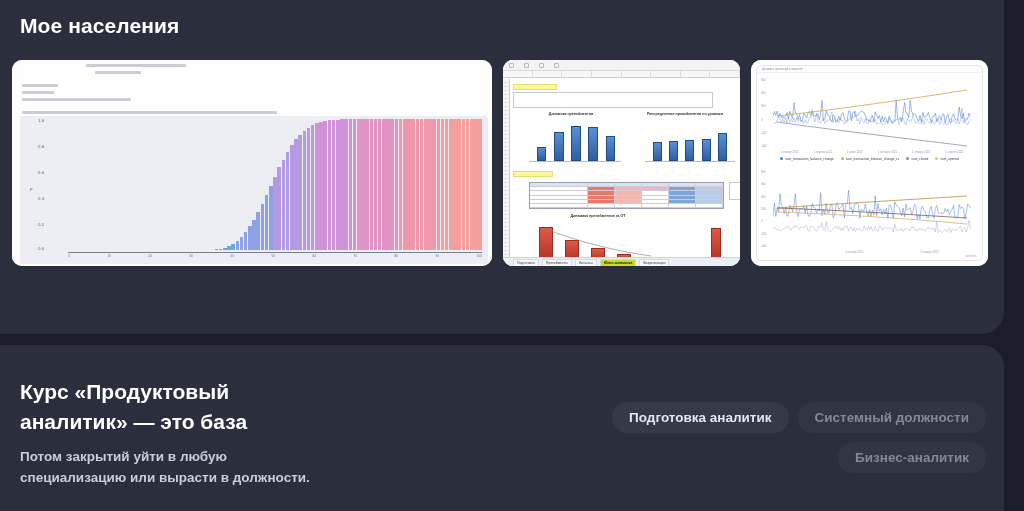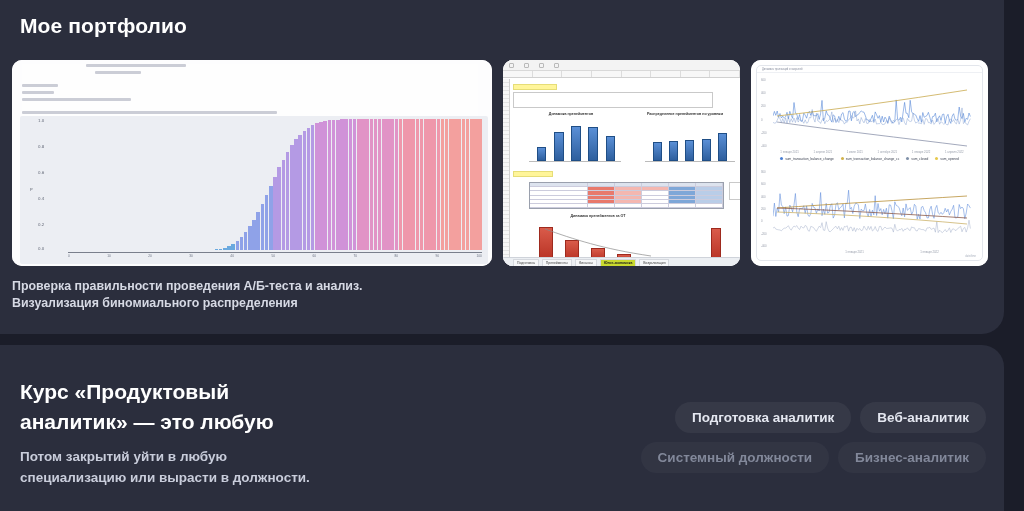--- a/index.html
+++ b/index.html
@@ -191,21 +191,21 @@
     white-space: nowrap;
   }
   .pill.dim { color: #82889a; background: rgba(255,255,255,0.035); }
 </style>
 </head>
 <body>
 
 <div class="page">
 
   <section class="panel-portfolio">
-    <h1 class="portfolio-title">Мое портфолио</h1>
+    <h1 class="portfolio-title">Мое населения</h1>
 
     <div class="cards">
 
       <article class="card">
         <div class="thumb">
           <div class="nb">
             <div class="nb-code">
               <div class="nb-line" style="width:22%;margin-left:14%"></div>
               <div class="nb-line" style="width:10%;margin-left:16%"></div>
               <div class="nb-sep"></div>
@@ -337,22 +337,20 @@
                   <span>50</span>
                   <span>60</span>
                   <span>70</span>
                   <span>80</span>
                   <span>90</span>
                   <span>100</span>
                 </div>
             </div>
           </div>
         </div>
-        <div class="card-caption">Проверка правильности проведения А/Б-теста и анализ.
-Визуализация биномиального распределения</div>
       </article>
 
       <article class="card small">
         <div class="thumb">
           <div class="xl">
             <div class="xl-ribbon">
               <i></i>
               <i></i>
               <i></i>
               <i></i>
@@ -603,24 +601,23 @@
             </div>
           </div>
         </div>
       </article>
 
     </div>
   </section>
 
   <section class="panel-course">
     <h2 class="course-title">Курс «Продуктовый
-аналитик» — это любую</h2>
+аналитик» — это база</h2>
     <p class="course-sub">Потом закрытий уйти в любую
 специализацию или вырасти в должности.</p>
     <div class="pills" id="pills">
         <div class="pill">Подготовка аналитик</div>
-        <div class="pill">Веб-аналитик</div>
         <div class="pill dim">Системный должности</div>
         <div class="pill dim">Бизнес-аналитик</div>
       </div>
   </section>
 
 </div>
 
 </body></html>

